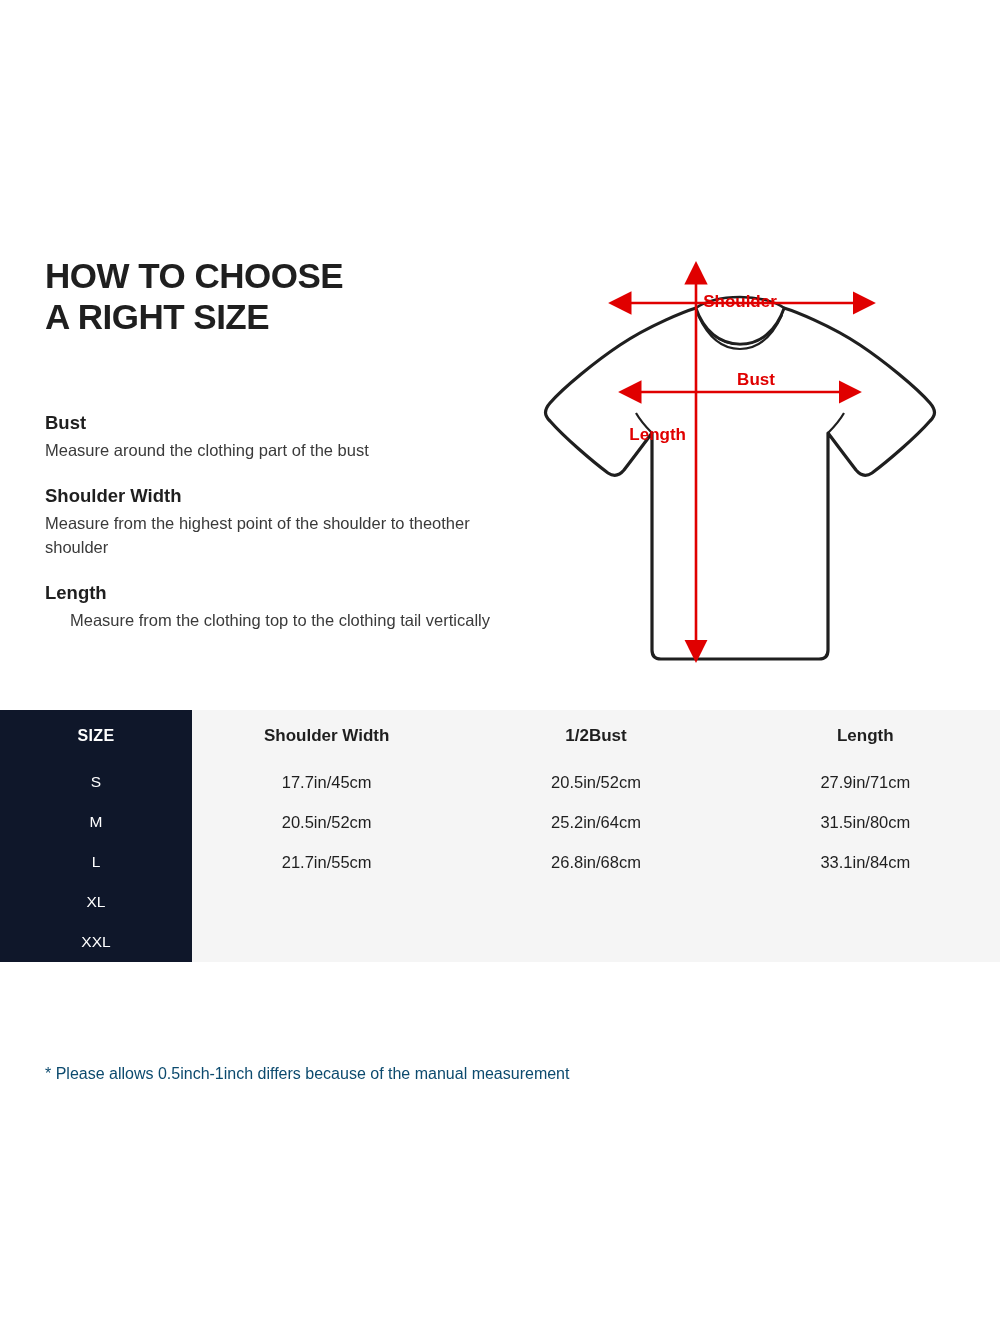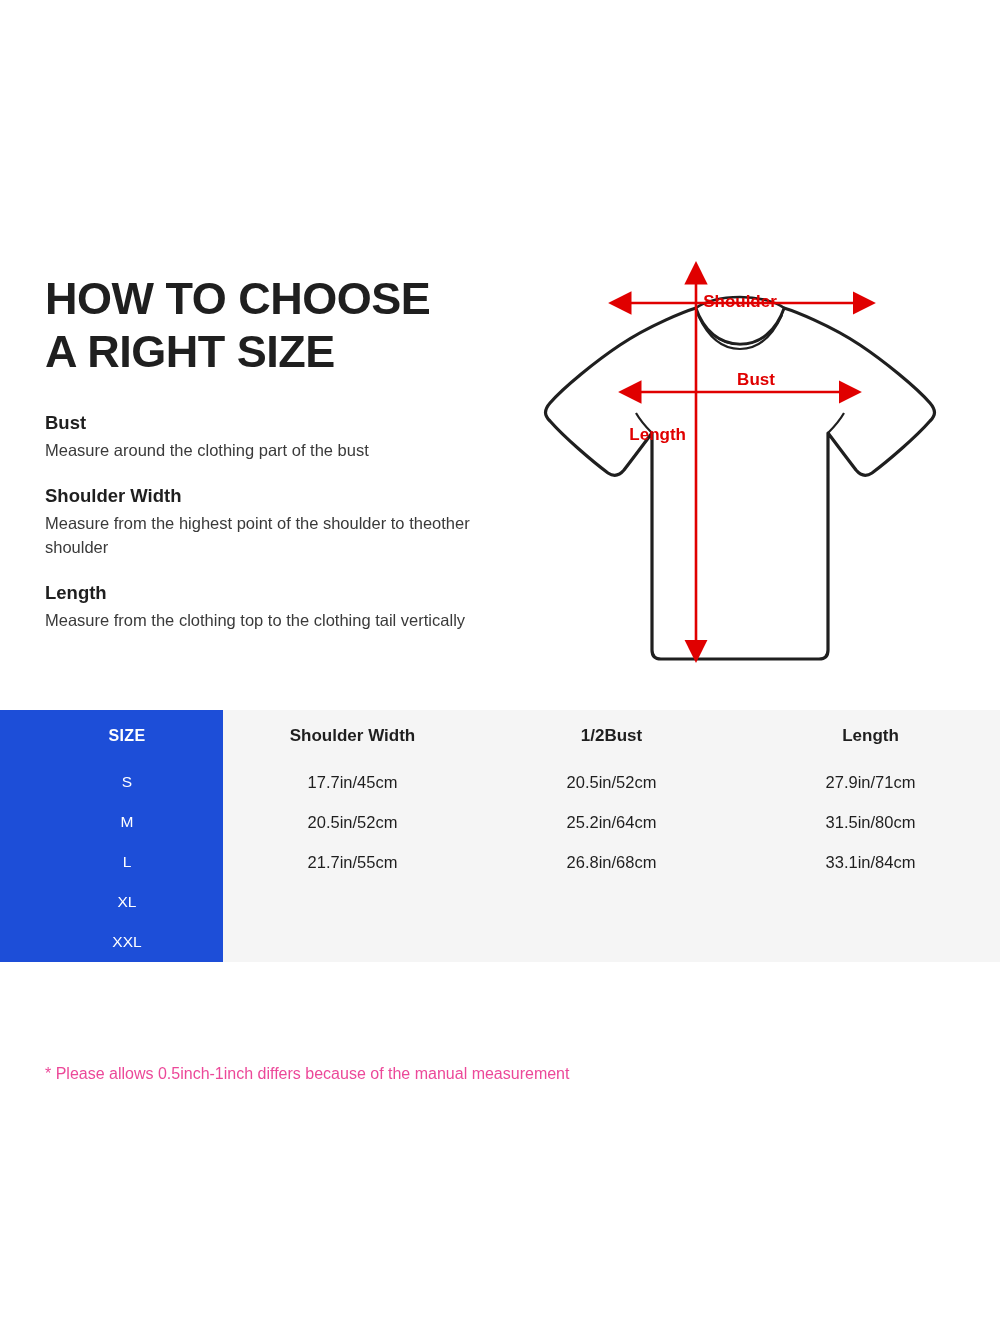--- a/index.html
+++ b/index.html
@@ -25,47 +25,46 @@
   .top {
     position: relative;
     height: 710px;
   }
 
   .headline {
     position: absolute;
     left: 45px;
     top: 255px;
     width: 470px;
-    font-size: 45px;
+    font-size: 35px;
     line-height: 1.18;
     font-weight: bold;
     letter-spacing: -0.5px;
     color: #1f1f1f;
-    margin-top: 17px;
   }
 
   .defs {
     position: absolute;
     left: 45px;
     top: 412px;
     width: 470px;
   }
   .def-term {
     font-size: 18.5px;
     font-weight: bold;
     color: #1f1f1f;
     margin-bottom: 5px;
   }
   .def-desc {
     font-size: 16.5px;
     line-height: 1.45;
     color: #3a3a3a;
     margin-bottom: 22px;
   }
-  .def-block:last-child .def-desc { margin-bottom: 16px; }
+  .def-block:last-child .def-desc { margin-bottom: 16px; text-align: center; }
 
   .shirt-wrap {
     position: absolute;
     left: 500px;
     top: 245px;
     width: 480px;
     height: 440px;
   }
   .shirt-wrap svg { display: block; }
 
@@ -75,24 +74,23 @@
     left: 0;
     top: 710px;
     width: 1000px;
   }
   .table-inner {
     display: flex;
     width: 1000px;
   }
   .size-col {
     width: 192px;
-    background: #1d4ed8;
+    background: #0f172a;
     color: #ffffff;
     flex: 0 0 192px;
-    padding-left: 31px;
   }
   .data-col {
     flex: 1 1 auto;
     background: #f5f5f5;
   }
   .row {
     display: flex;
     align-items: center;
     height: 40px;
   }
@@ -116,21 +114,21 @@
   .data-col .row.head .cell {
     font-weight: bold;
     font-size: 17px;
   }
 
   .note {
     position: absolute;
     left: 45px;
     top: 1065px;
     font-size: 16px;
-    color: #ec4899;
+    color: #0c4a6e;
   }
 </style>
 </head>
 <body>
 
 <div class="page">
 
   <div class="top">
 
     <div class="headline">

